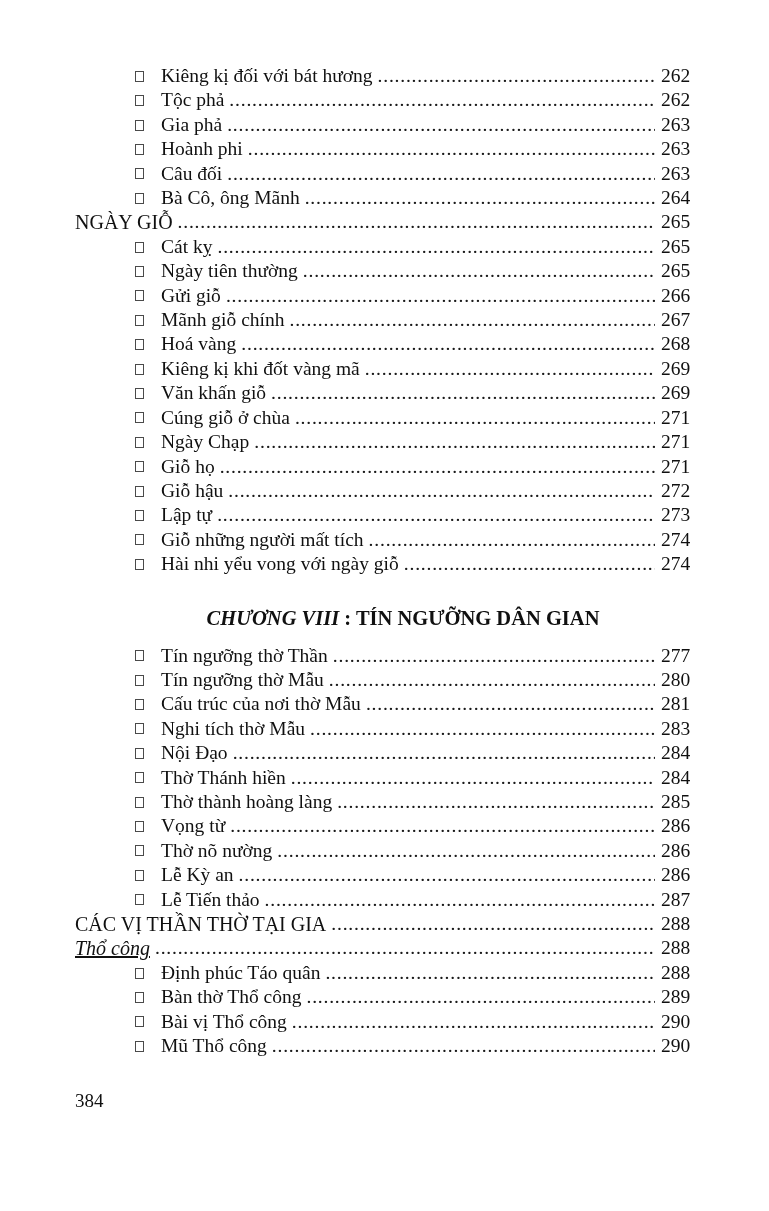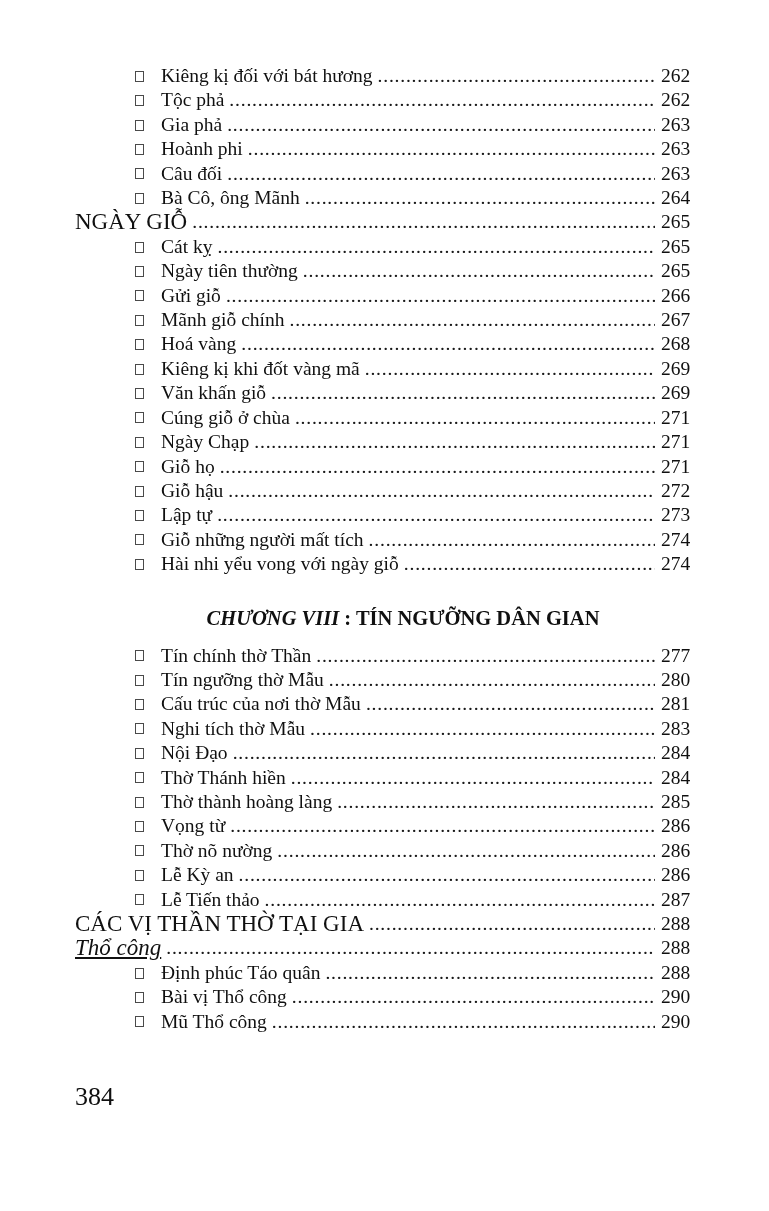--- a/index.html
+++ b/index.html
@@ -25,21 +25,21 @@
   .item-row { padding-left: 60px; }
   .bullet {
     display: inline-block;
     width: 7px;
     height: 9px;
     border: 1px solid #4a4a4a;
     margin-right: 17px;
     flex: 0 0 auto;
   }
   .label { flex: 0 0 auto; }
-  .heading-row .label { font-size: 23px; }
+  .heading-row .label { font-size: 20px; }
   .heading-row.italic .label { font-style: italic; text-decoration: underline; }
   .leader {
     flex: 1 1 auto;
     overflow: hidden;
     margin: 0 6px 0 5px;
     letter-spacing: 0.8px;
     color: #1a1a1a;
   }
   .leader::after {
     content: "....................................................................................................................................................................................................................................................................";
@@ -52,22 +52,22 @@
   .chapter-heading {
     text-align: center;
     font-weight: bold;
     font-size: 20.5px;
     line-height: 26px;
     margin: 28px 0 13px 0;
     white-space: nowrap;
   }
   .chapter-label { font-style: italic; margin-left: 40px; }
   .footer-page-number {
-    font-size: 26px;
-    margin-top: 48px;
+    font-size: 19px;
+    margin-top: 32px;
   }
 </style>
 </head>
 <body>
 
 <div class="page">
   <div class="toc" id="toc">
       <div class="row item-row">
         <span class="bullet"></span>
         <span class="label">Kiêng kị đối với bát hương</span>
@@ -189,21 +189,21 @@
       </div>
       <div class="row item-row">
         <span class="bullet"></span>
         <span class="label">Hài nhi yểu vong với ngày giỗ</span>
         <span class="leader"></span>
         <span class="page-num">274</span>
       </div>
       <div class="chapter-heading"><span class="chapter-label">CHƯƠNG VIII</span><span class="chapter-sep"> : </span><span class="chapter-title">TÍN NGƯỠNG DÂN GIAN</span></div>
       <div class="row item-row">
         <span class="bullet"></span>
-        <span class="label">Tín chính thờ Thần</span>
+        <span class="label">Tín ngưỡng thờ Thần</span>
         <span class="leader"></span>
         <span class="page-num">277</span>
       </div>
       <div class="row item-row">
         <span class="bullet"></span>
         <span class="label">Tín ngưỡng thờ Mẫu</span>
         <span class="leader"></span>
         <span class="page-num">280</span>
       </div>
       <div class="row item-row">
@@ -268,20 +268,26 @@
       <div class="row heading-row italic">
         <span class="label">Thổ công</span>
         <span class="leader"></span>
         <span class="page-num">288</span>
       </div>
       <div class="row item-row">
         <span class="bullet"></span>
         <span class="label">Định phúc Táo quân</span>
         <span class="leader"></span>
         <span class="page-num">288</span>
+      </div>
+      <div class="row item-row">
+        <span class="bullet"></span>
+        <span class="label">Bàn thờ Thổ công</span>
+        <span class="leader"></span>
+        <span class="page-num">289</span>
       </div>
       <div class="row item-row">
         <span class="bullet"></span>
         <span class="label">Bài vị Thổ công</span>
         <span class="leader"></span>
         <span class="page-num">290</span>
       </div>
       <div class="row item-row">
         <span class="bullet"></span>
         <span class="label">Mũ Thổ công</span>

